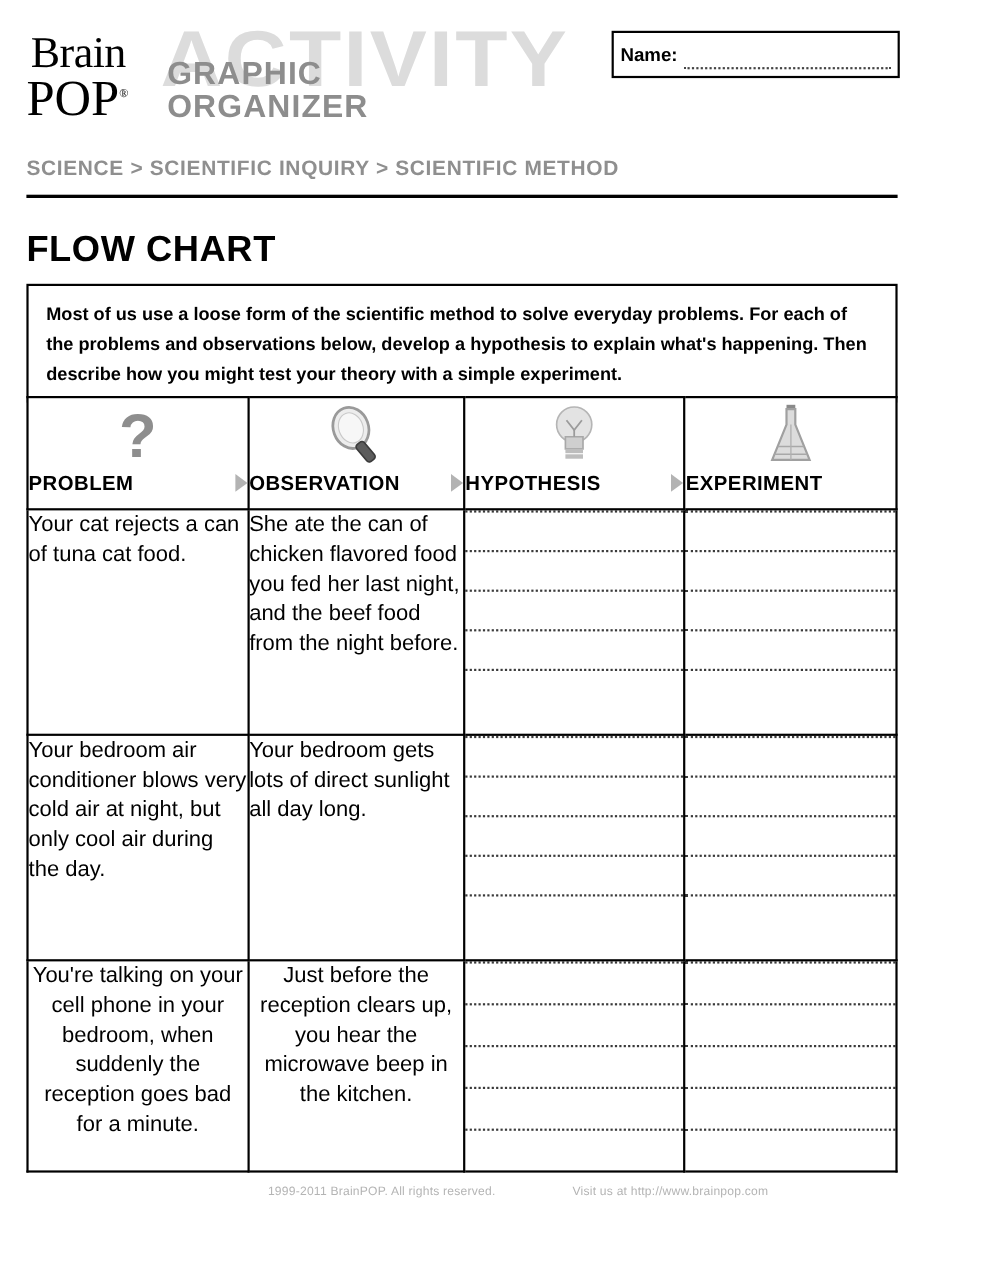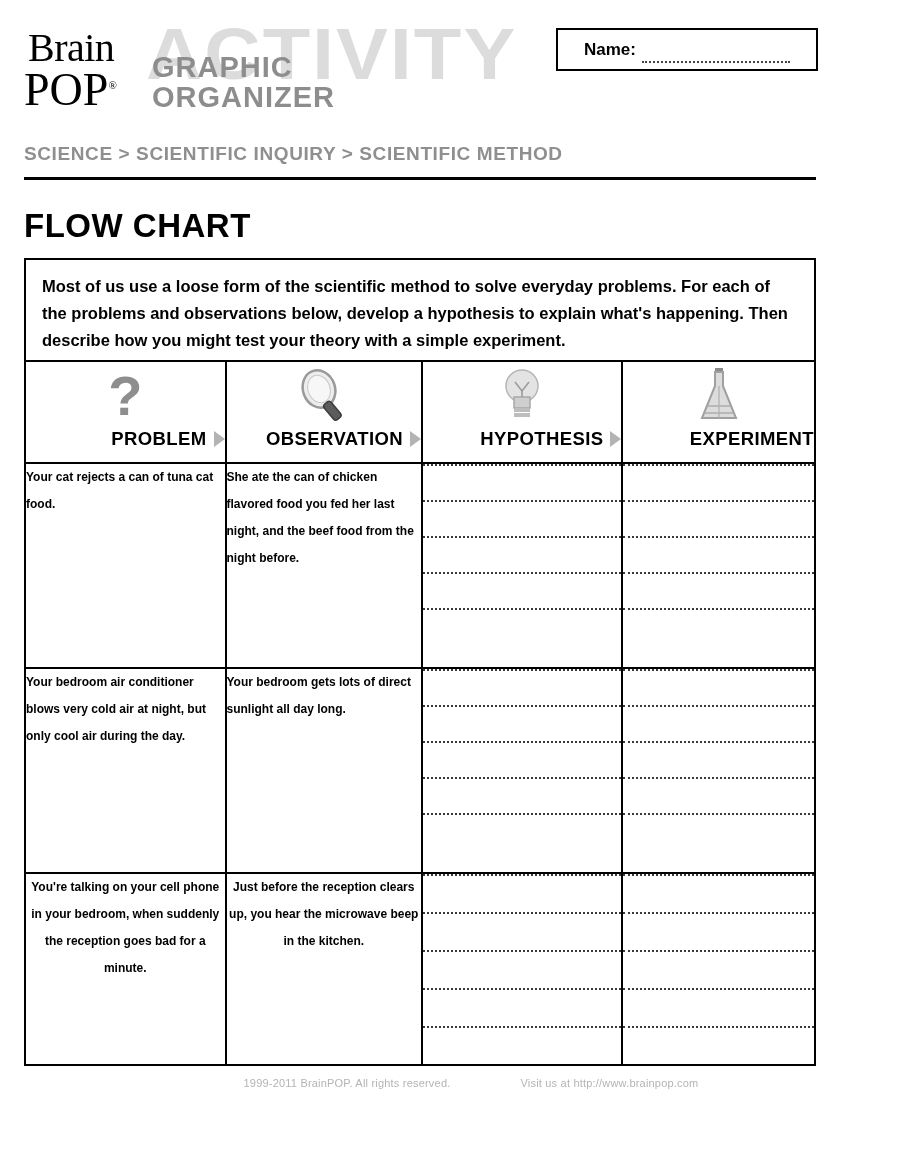--- a/index.html
+++ b/index.html
@@ -129,21 +129,21 @@
     top: 28px;
     width: 262px;
     border: 2px solid #000;
     box-sizing: border-box;
     background: #fff;
   }
   .nd-row {
     height: 39px;
     display: flex;
     align-items: center;
-    padding: 0 26px;
+    padding: 0 6px;
     box-sizing: border-box;
   }
   .nd-row + .nd-row { border-top: 2px solid #000; }
   .nd-label {
     font-size: 17px;
     font-weight: bold;
     white-space: nowrap;
     margin-right: 6px;
     font-family: "Liberation Sans", sans-serif;
   }
@@ -215,44 +215,44 @@
   .head-icon {
     height: 62px;
     display: flex;
     align-items: flex-end;
     justify-content: center;
     padding-bottom: 2px;
   }
   .head-label-row {
     display: flex;
     align-items: center;
-    justify-content: flex-end;
+    justify-content: space-between;
     gap: 7px;
     height: 26px;
   }
   .head-label {
     font-size: 18.5px;
     font-weight: bold;
     letter-spacing: 0.4px;
     font-family: "Liberation Sans", sans-serif;
     white-space: nowrap;
   }
   .arrow-icon {
     width: 0; height: 0;
     border-top: 8px solid transparent;
     border-bottom: 8px solid transparent;
     border-left: 11px solid #b3b3b3;
     display: inline-block;
   }
 
   .text-cell {
     padding: 12px 12px 12px 16px;
-    font-size: 12px;
+    font-size: 20px;
     line-height: 27px;
-    font-weight: bold;
+    font-weight: normal;
     font-family: "Liberation Sans", sans-serif;
   }
   .row1 td { height: 205px; }
   .row2 td { height: 205px; }
   .row3 td { height: 160px; text-align: center; }
 
   .lines-cell {
     padding: 20px 14px 16px 14px;
   }
   .wline {

